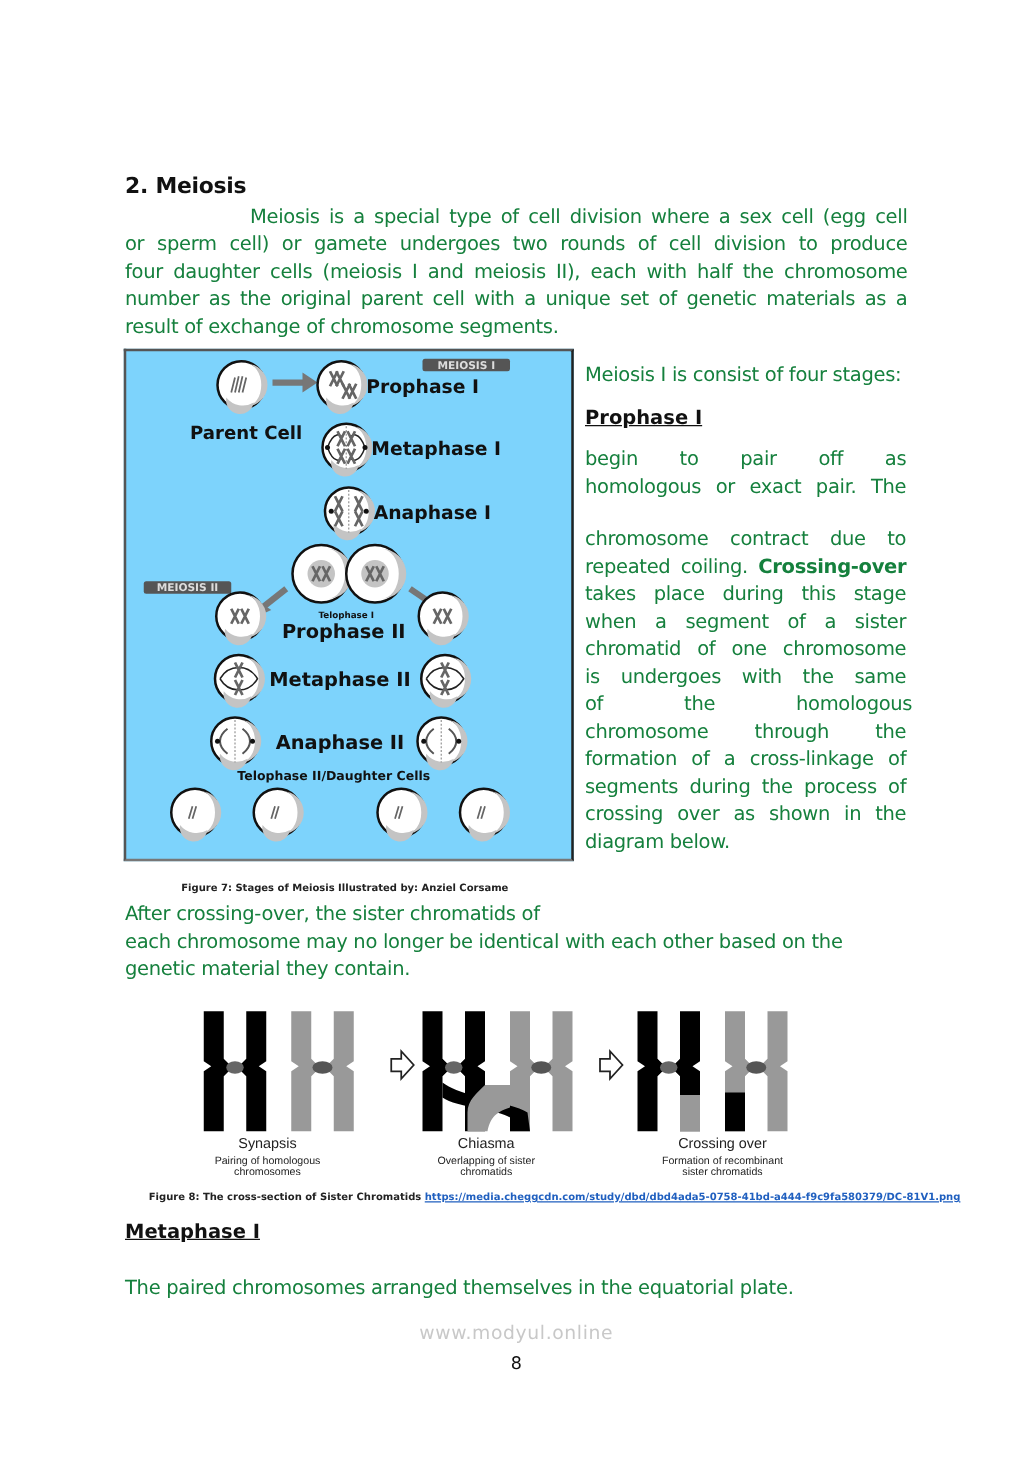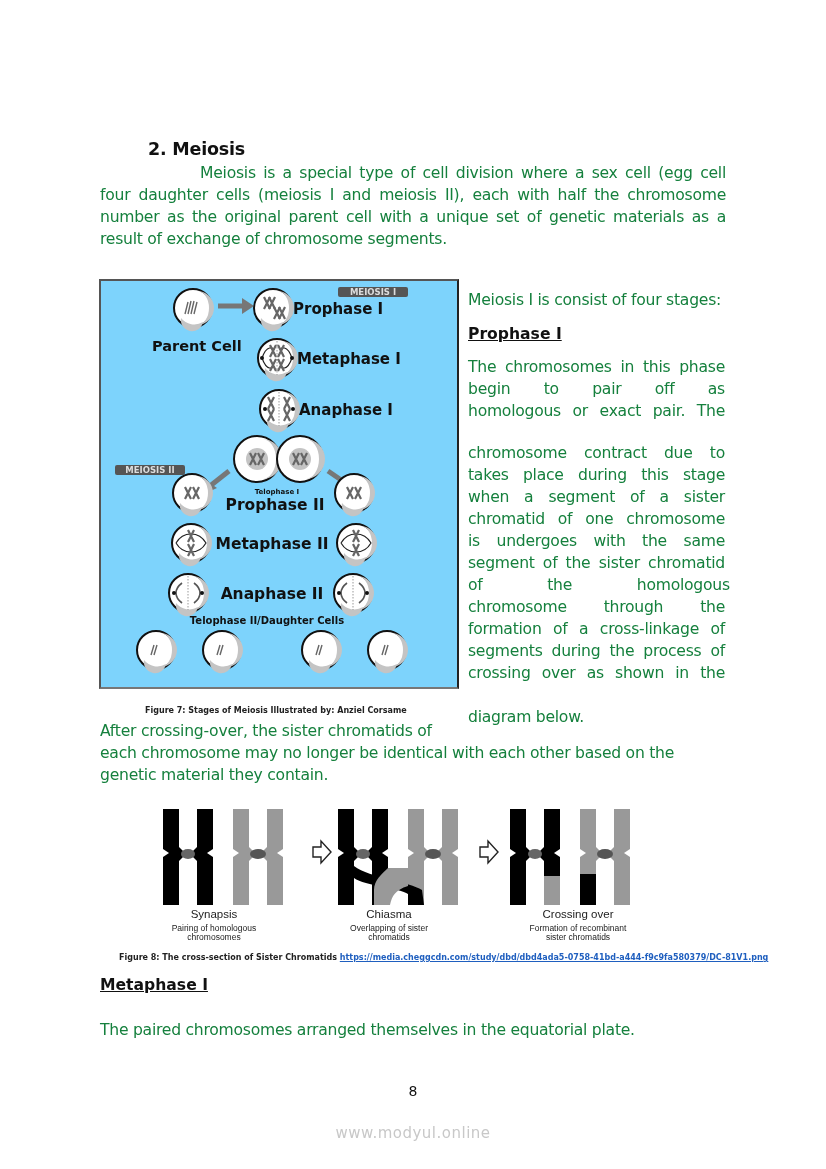--- a/index.html
+++ b/index.html
@@ -1,46 +1,47 @@
 <!DOCTYPE html>
 <html><head>
 <meta charset="utf-8">
 <style>
   html, body { margin: 0; padding: 0; background: #ffffff; }
   body { width: 826px; height: 1169px; position: relative; overflow: hidden;
          font-family: "DejaVu Sans", sans-serif; color: #111; }
   .abs { position: absolute; }
-  .heading { left: 100px; top: 139px; font-size: 17.5px; font-weight: bold; letter-spacing: -0.2px; margin-left: 48px; }
+  .heading { left: 100px; top: 139px; font-size: 17.5px; font-weight: bold; letter-spacing: -0.2px; }
   .para { font-size: 15.6px; line-height: 22px; color: #15803d; letter-spacing: -0.25px; }
   .intro { left: 100px; top: 162px; width: 626px; }
   .intro .line { display: block; text-align: justify; text-align-last: justify; white-space: nowrap; }
   .intro .line.last { text-align-last: left; }
   .indent { padding-left: 100px; }
   .fig-box { left: 99px; top: 279px; width: 360px; height: 410px; border: 2px solid #555; border-right-color: #222; border-bottom-color: #777; background: #7dd3fc; box-sizing: border-box; }
   .fig-box svg { position: absolute; left: 0; top: 0; }
   .fig-caption { font-size: 8px; font-weight: bold; color: #222; }
   .right-col { left: 468px; width: 257px; }
   .right-col .line { display: block; text-align: justify; text-align-last: justify; white-space: nowrap; }
-  .right-col .line.last { text-align-last: left; margin-top: 22px; }
+  .right-col .line.last { text-align-last: left; }
   .subhead { font-weight: bold; text-decoration: underline; font-size: 15.6px; }
   .after { left: 100px; top: 720px; width: 626px; }
   .chromo { left: 160px; top: 806px; width: 490px; height: 140px; }
   .link { color: #1f5fbf; text-decoration: underline; }
   .page-num { left: 0; width: 826px; top: 1083px; text-align: center; font-size: 14px; color: #111; }
-  .watermark { left: 0; width: 826px; top: 1124px; text-align: center; font-size: 15px; color: #c8c8c8; letter-spacing: 0.5px; }
+  .watermark { left: 0; width: 826px; top: 1057px; text-align: center; font-size: 15px; color: #c8c8c8; letter-spacing: 0.5px; }
   .svg-label { font-family: "DejaVu Sans", sans-serif; font-weight: bold; fill: #111; }
   .chromo-label { font-family: "Liberation Sans", sans-serif; fill: #222; }
 </style>
 </head>
 <body>
 
 <div class="abs heading">2.  Meiosis</div>
 
 <div class="abs para intro">
   <span class="line indent">Meiosis is a special type of cell division where a sex cell (egg cell</span>
+  <span class="line">or sperm cell) or gamete  undergoes two rounds of cell division to produce</span>
   <span class="line">four daughter cells (meiosis I and meiosis II), each with half the chromosome</span>
   <span class="line">number as the original parent cell with a unique set of genetic materials as a</span>
   <span class="line last">result of exchange of chromosome segments.</span>
 </div>
 
 <div class="abs fig-box">
   <svg width="331" height="410" viewBox="0 0 331 410">
     <defs>
       <g id="cell">
         <circle cx="0" cy="0" r="19" fill="#fff" stroke="#111" stroke-width="2"></circle>
@@ -184,29 +185,28 @@
         <path d="M -2 -5 L -5 5 M 1 -5 L -2 5" stroke="#666" stroke-width="1.4"></path>
       </g>
   </svg>
 </div>
 
 <div class="abs fig-caption" style="left:145px; top:706px;">Figure 7: Stages of Meiosis Illustrated by: Anziel Corsame</div>
 
 <div class="abs para right-col" style="top:289px;">Meiosis I is consist of four stages:</div>
 <div class="abs subhead right-col" style="top:323px; line-height:22px;">Prophase I</div>
 <div class="abs para right-col" style="top:356px;">
-  <span class="line">The chromosomes in this phase</span>
   <span class="line" style="word-spacing:23px;">begin to pair off as</span>
   <span class="line">homologous or exact pair.  The</span>
   <span class="line" style="word-spacing:4px;margin-top:20px;">chromosome contract due to</span>
+  <span class="line"><span>repeated coiling. </span><b>Crossing-over</b></span>
   <span class="line" style="word-spacing:3px;">takes place during this stage</span>
   <span class="line" style="word-spacing:7px;">when a segment of a sister</span>
   <span class="line">chromatid of one chromosome</span>
   <span class="line" style="word-spacing:6px;">is undergoes with the same</span>
-  <span class="line">segment of the sister chromatid</span>
   <span class="line" style="word-spacing:60px;">of the homologous</span>
   <span class="line" style="word-spacing:30px;">chromosome through the</span>
   <span class="line">formation of a cross-linkage of</span>
   <span class="line">segments during the process of</span>
   <span class="line" style="word-spacing:3px;">crossing over as shown in the</span>
   <span class="line last">diagram below.</span>
 </div>
 
 <div class="abs para after">
   <div>After crossing-over, the sister chromatids of</div>

